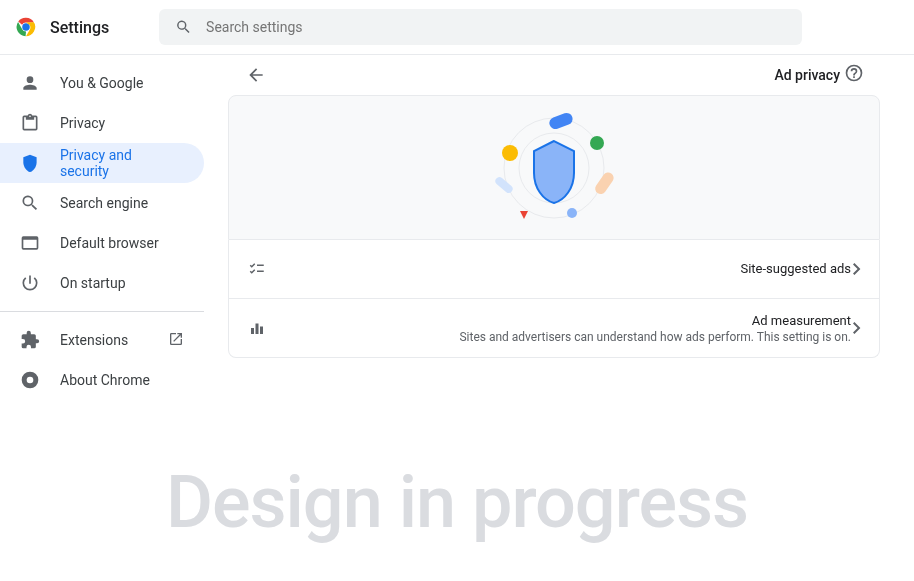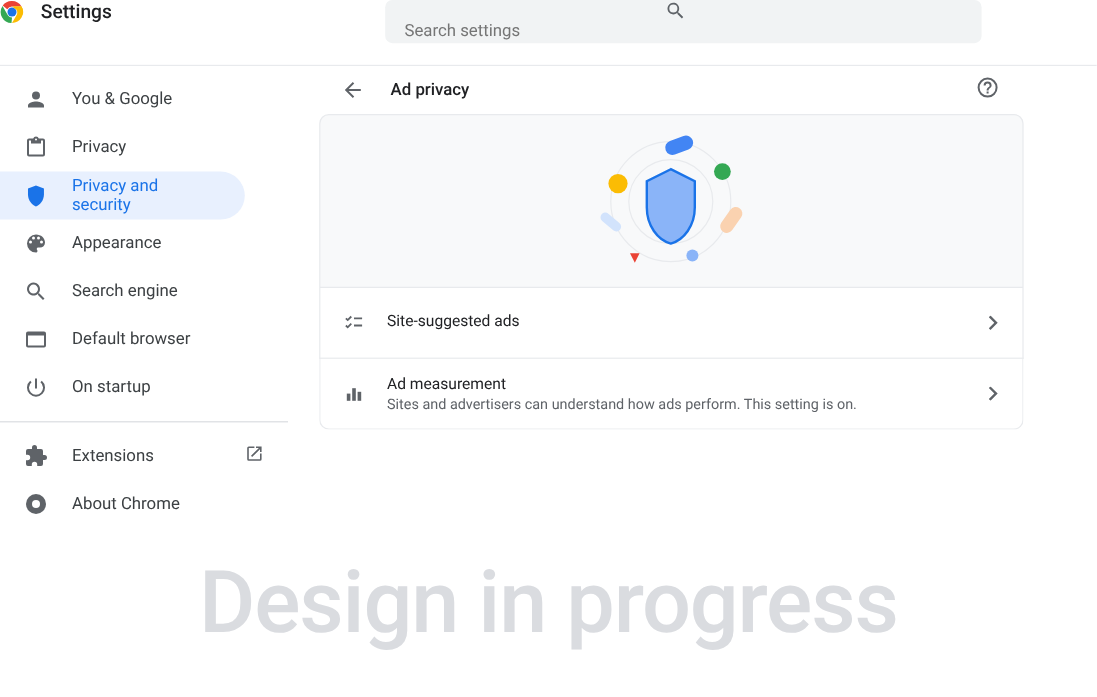--- a/index.html
+++ b/index.html
@@ -1,37 +1,37 @@
 <!DOCTYPE html>
 <html><head>
   <meta charset="utf-8">
   <style>
     * { margin: 0; padding: 0; box-sizing: border-box; font-family: 'Roboto', 'Segoe UI', Arial, sans-serif; }
     body { width: 914px; height: 581px; background: #fff; overflow: hidden; position: relative; }
     
-    .topbar { height: 55px; display: flex; padding: 0 0; border-bottom: 1px solid #e8eaed; }
+    .topbar { height: 55px; display: flex; align-items: center; padding: 0 16px; border-bottom: 1px solid #e8eaed; }
     .logo { width: 20px; height: 20px; margin-right: 14px; }
     .app-title { font-size: 16px; color: #202124; font-weight: 500; }
-    .search-container { margin-left: auto; width: 497px; height: 36px; background: #f1f3f4; border-radius: 6px; display: flex; align-items: center; padding: 0 16px; margin-right: 96px; flex-direction: column; }
+    .search-container { margin-left: auto; width: 643px; height: 36px; background: #f1f3f4; border-radius: 6px; display: flex; align-items: center; padding: 0 16px; margin-right: 96px; }
     .search-container input { border: none; background: transparent; outline: none; font-size: 14px; color: #5f6368; width: 100%; }
     .search-icon { width: 18px; height: 18px; margin-right: 14px; fill: #5f6368; }
     
     .container { display: flex; height: calc(100% - 55px); }
     
     .sidebar { width: 240px; padding-top: 8px; }
     .sidebar-item { height: 40px; display: flex; align-items: center; padding: 0 20px; cursor: pointer; color: #3c4043; font-size: 14px;}
     .sidebar-item.active { background: #e8f0fe; color: #1a73e8; border-radius: 0 20px 20px 0; width: 204px; }
     .sidebar-item .icon { width: 20px; height: 20px; margin-right: 20px; display: flex; align-items: center; justify-content: center; }
     .sidebar-item .icon svg { fill: #5f6368; }
     .sidebar-item.active .icon svg { fill: #1a73e8; }
     .sidebar-divider { height: 1px; background: #dadce0; margin: 8px 0; }
     .external-icon { margin-left: auto; }
     
     .main { flex: 1; padding: 0 60px 0 24px; }
-    .settings-card { width: 587px; margin: 0 auto; }
+    .settings-card { width: 652px; margin: 0 auto; text-align: right; }
     
     .page-header { height: 40px; display: flex; align-items: center; padding: 0 16px; margin-bottom: 0; }
     .back-btn { width: 24px; height: 24px; display: flex; align-items: center; justify-content: center; cursor: pointer; margin-right: 20px; }
     .back-btn svg { fill: #5f6368; width: 20px; height: 20px; }
     .page-title { font-size: 14px; color: #202124; font-weight: 500; flex: 1; }
     .help-btn { width: 24px; height: 24px; cursor: pointer; }
     .help-btn svg { fill: #5f6368; width: 20px; height: 20px; }
     
     .hero { height: 145px; background: #f8f9fa; border-radius: 8px 8px 0 0; border: 1px solid #e8eaed; display:flex; align-items:center; justify-content:center; }
     
@@ -93,28 +93,20 @@
       <span class="icon">
           <svg viewBox="0 0 24 24">
             <path d="M12 2 4 5v6c0 5.55 3.84 10.74 8 12 4.16-1.26 8-6.45 8-12V5z"></path>
           </svg>
         </span>
       <span>Privacy and security</span>
     </div>
     <div class="sidebar-item">
       <span class="icon">
           <svg viewBox="0 0 24 24">
-            <path d="M12 3a9 9 0 0 0 0 18c.83 0 1.5-.67 1.5-1.5 0-.39-.15-.74-.39-1.01-.23-.26-.38-.61-.38-.99 0-.83.67-1.5 1.5-1.5H16a5 5 0 0 0 5-5c0-4.42-4.03-8-9-8zm-5.5 9a1.5 1.5 0 1 1 0-3 1.5 1.5 0 0 1 0 3zm3-4a1.5 1.5 0 1 1 0-3 1.5 1.5 0 0 1 0 3zm5 0a1.5 1.5 0 1 1 0-3 1.5 1.5 0 0 1 0 3zm3 4a1.5 1.5 0 1 1 0-3 1.5 1.5 0 0 1 0 3z"></path>
-          </svg>
-        </span>
-      <span>Appearance</span>
-    </div>
-    <div class="sidebar-item">
-      <span class="icon">
-          <svg viewBox="0 0 24 24">
             <path d="M15.5 14h-.79l-.28-.27a6.5 6.5 0 1 0-.7.7l.27.28v.79l5 5 1.5-1.5-5-5zm-6 0A4.5 4.5 0 1 1 14 9.5 4.5 4.5 0 0 1 9.5 14z"></path>
           </svg>
         </span>
       <span>Search engine</span>
     </div>
     <div class="sidebar-item">
       <span class="icon">
           <svg viewBox="0 0 24 24">
             <path d="M20 4H4a2 2 0 0 0-2 2v12a2 2 0 0 0 2 2h16a2 2 0 0 0 2-2V6a2 2 0 0 0-2-2zm0 14H4V8h16z"></path>
           </svg>

